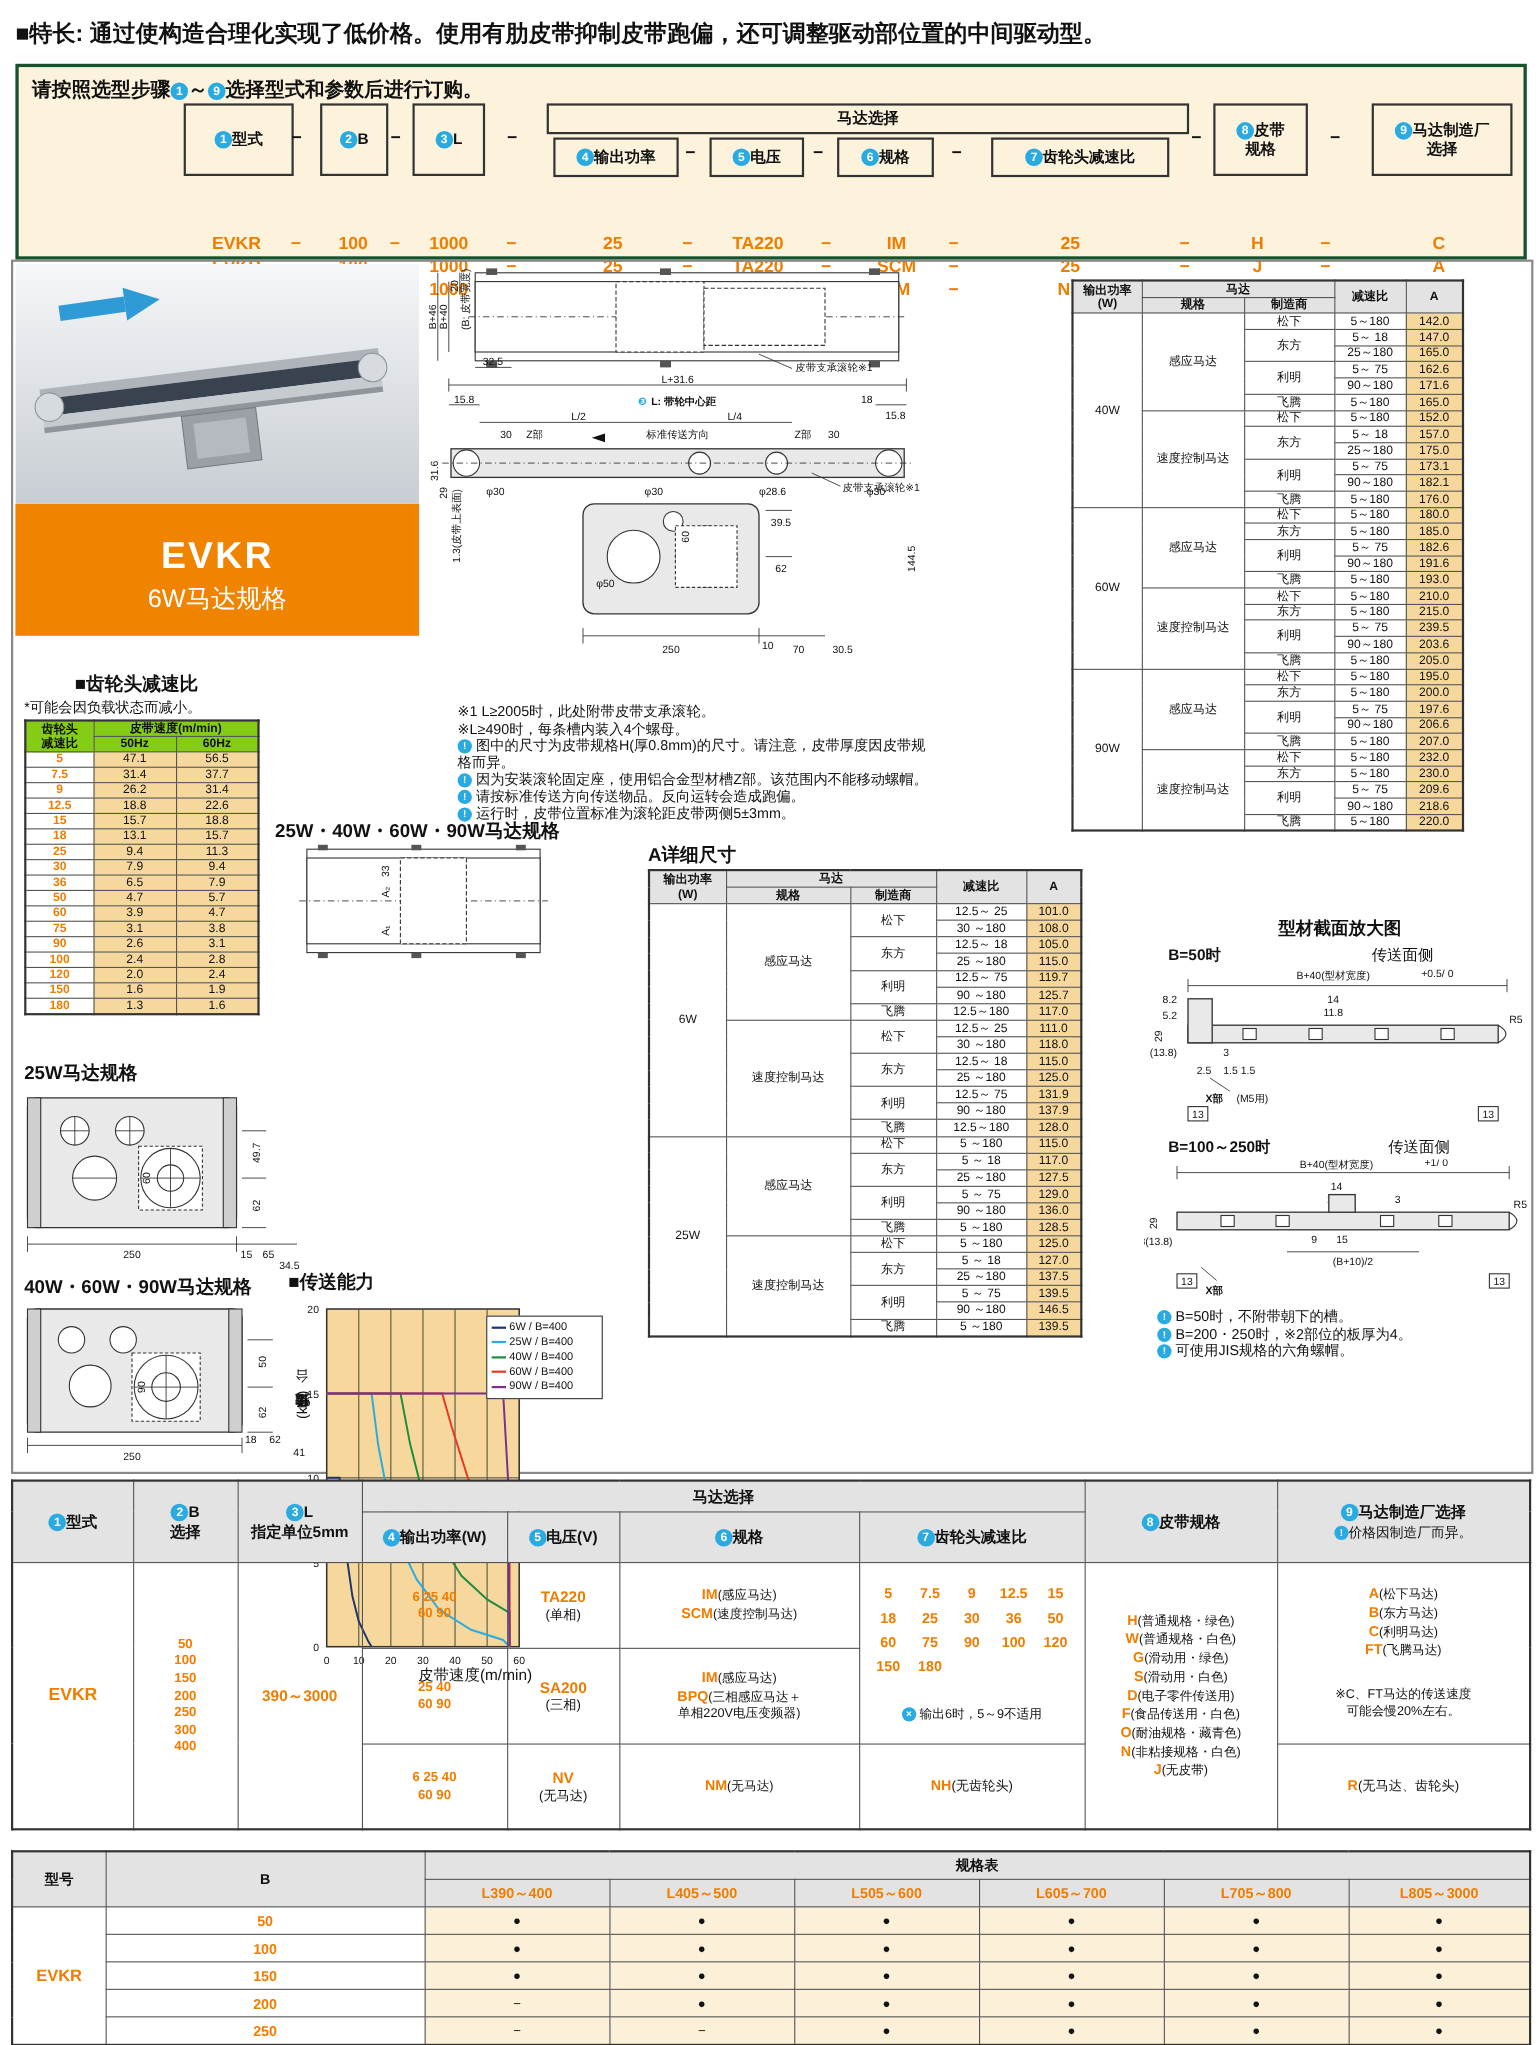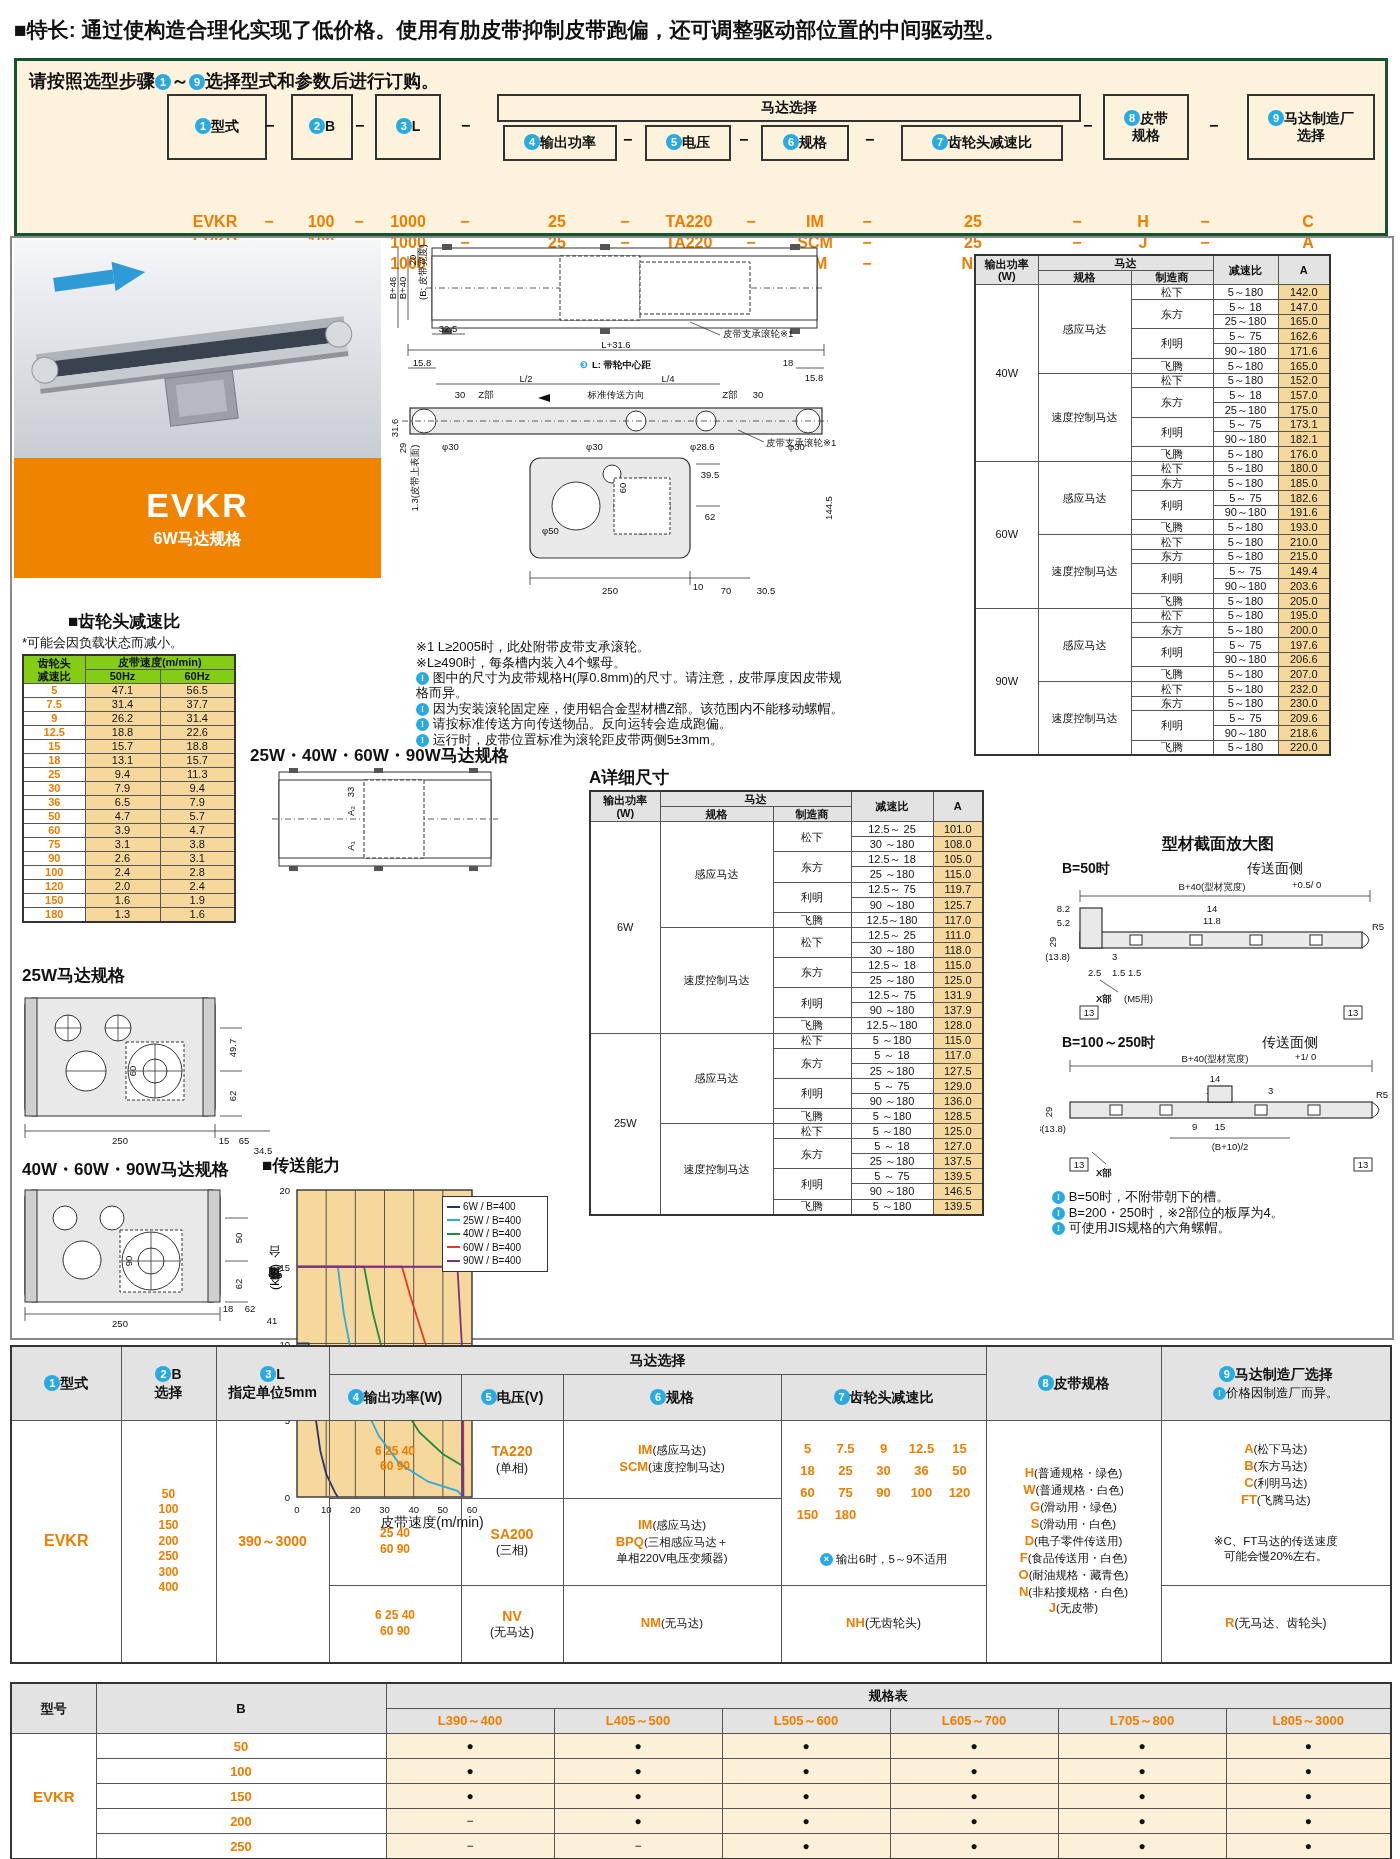--- a/index.html
+++ b/index.html
@@ -19,21 +19,21 @@
   .c0{left:150px;width:96px}.c1{left:272px;width:64px}.c2{left:352px;width:78px}
   .c3{left:492px;width:96px}.c4{left:622px;width:100px}.c5{left:752px;width:92px}
   .c6{left:900px;width:112px}.c7{left:1092px;width:68px}.c8{left:1240px;width:102px}
   .d0{left:246px;width:12px}.d1{left:336px;width:12px}.d2{left:442px;width:12px}
   .d3{left:602px;width:12px}.d4{left:728px;width:12px}.d5{left:844px;width:12px}
   .d6{left:1054px;width:12px}.d7{left:1182px;width:12px}
   
   .main-panel{left:10px;top:236px;width:1380px;height:1100px;border:2px solid #888;}
   .banner{background:#f08300;color:#fff;text-align:center;}
   .banner .b1{font-size:34px;font-weight:bold;letter-spacing:2px;padding-top:28px;}
-  .banner .b2{font-size:16px;font-weight:bold;margin-top:4px;}
+  .banner .b2{font-size:23px;font-weight:normal;margin-top:4px;}
   .sec-title{font-weight:bold;font-size:17px;}
   .small-note{font-size:13px;}
   
   table.dtab{border-collapse:collapse;table-layout:fixed;border:2px solid #333;background:#fff;}
   table.dtab td{border:1px solid #555;text-align:center;padding:0 2px;white-space:pre-line;line-height:1.12;font-size:11px;}
   table.dtab .hd{background:#e3e3e3;font-weight:bold;}
   table.dtab .av{background:#f6d89c;}
   table.dtab .or{color:#ef7d00;font-weight:bold;}
   table.gear td{height:13px;}
   table.gear td:nth-child(2),table.gear td:nth-child(3){background:#f6d89c;}
@@ -822,21 +822,21 @@
             <td class="av">210.0</td>
           </tr>
           <tr>
             <td>东方</td>
             <td>5～180</td>
             <td class="av">215.0</td>
           </tr>
           <tr>
             <td rowspan="2">利明</td>
             <td>5～ 75</td>
-            <td class="av">149.4</td>
+            <td class="av">239.5</td>
           </tr>
           <tr>
             <td>90～180</td>
             <td class="av">203.6</td>
           </tr>
           <tr>
             <td>飞腾</td>
             <td>5～180</td>
             <td class="av">205.0</td>
           </tr>

